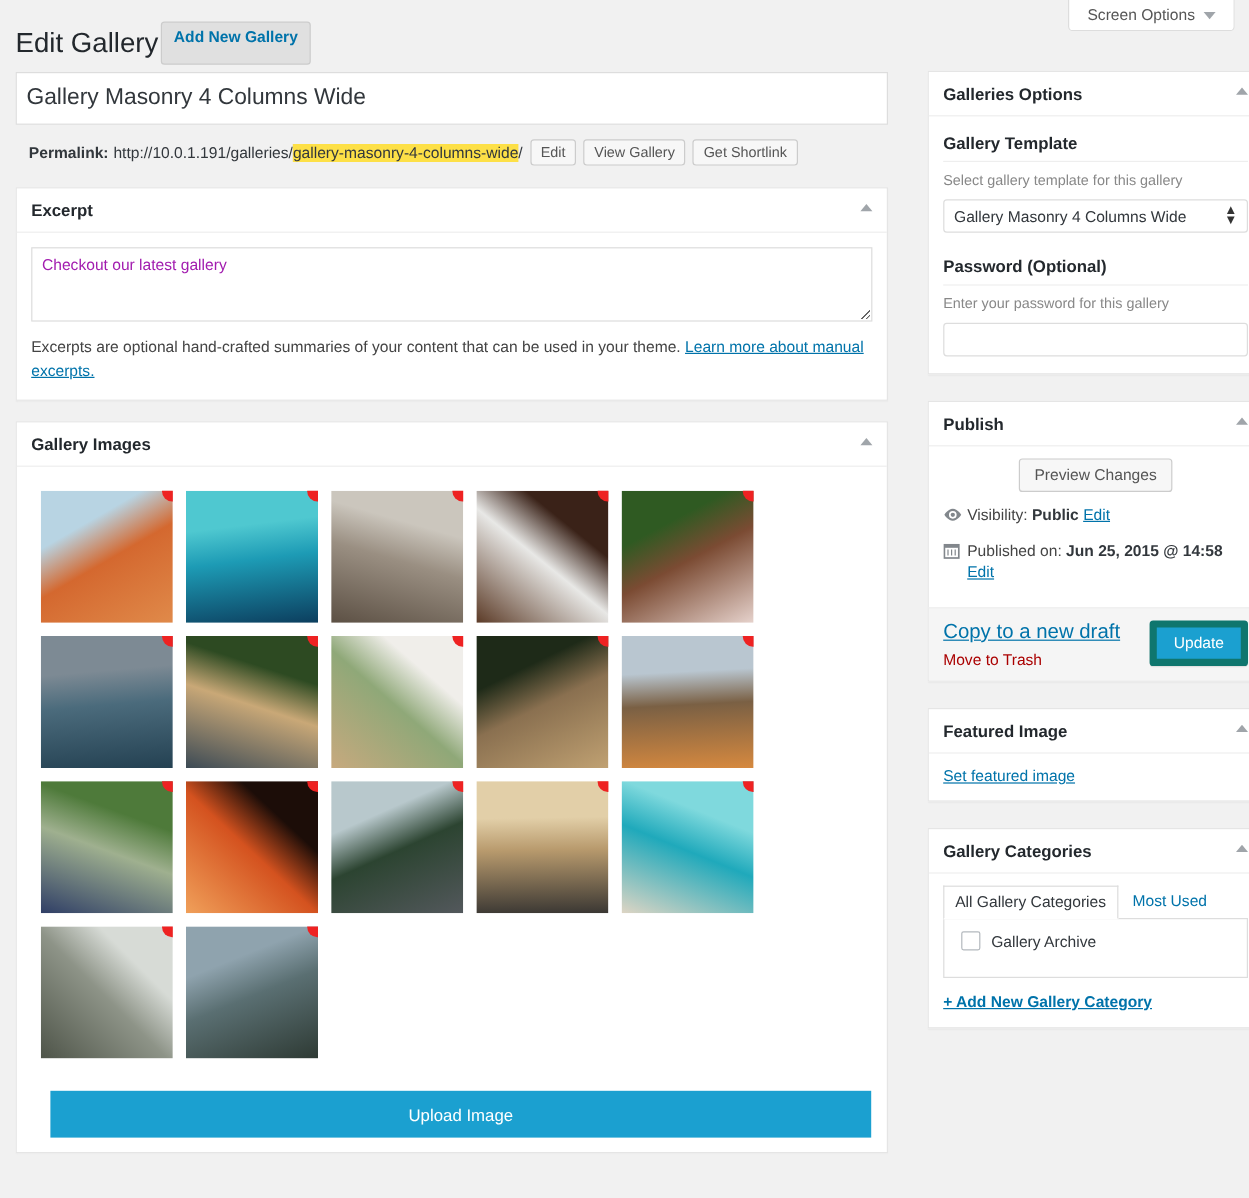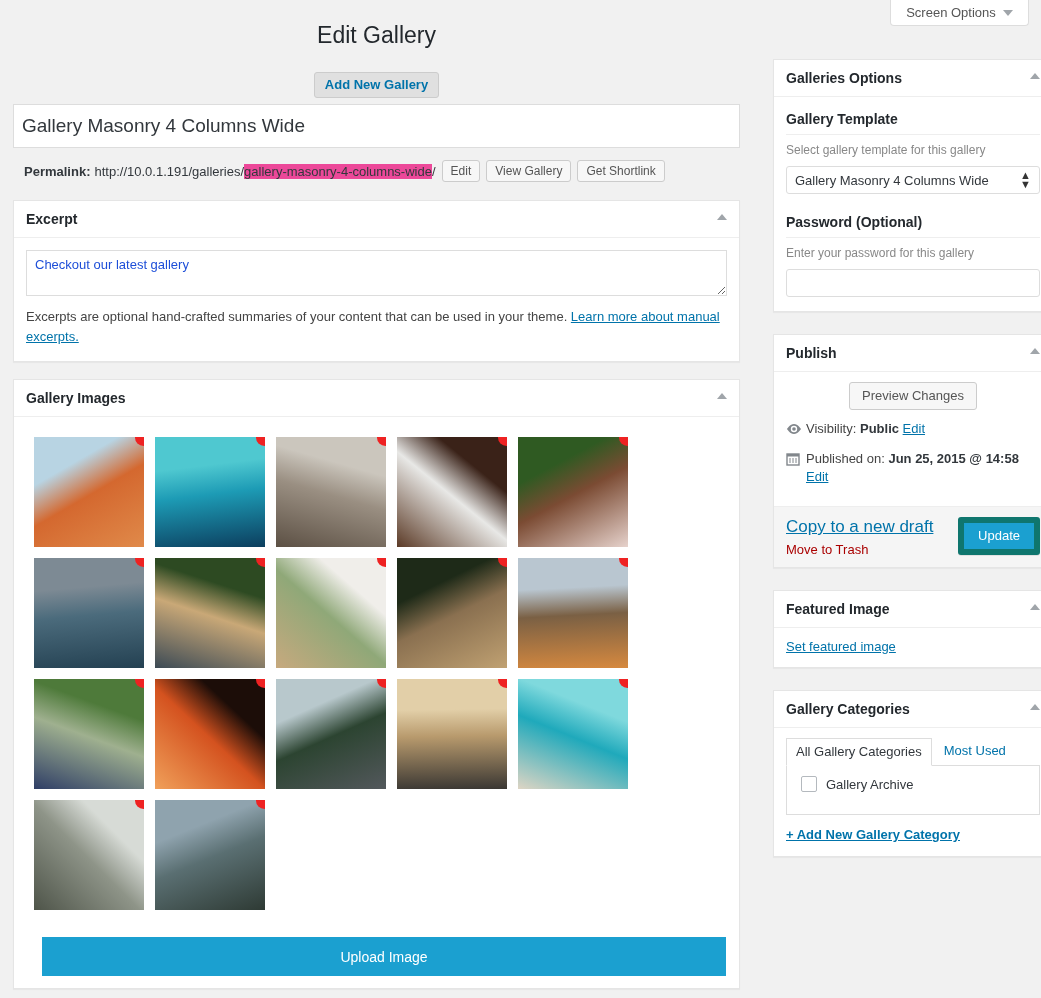--- a/index.html
+++ b/index.html
@@ -30,22 +30,22 @@
     width: 0; height: 0;
     border-left: 5px solid transparent;
     border-right: 5px solid transparent;
     border-top: 6px solid #a0a5aa;
   }
 
   
   .main { position: absolute; left: 13px; top: 0; width: 727px; }
 
   .title-row {
-    display: flex; align-items: center; gap: 12px;
-    padding-top: 12px; padding-bottom: 6px; flex-direction: column;
+    display: flex; gap: 2px;
+    padding-top: 12px; padding-bottom: 6px;
   }
   h1.page-title {
     margin: 0; font-size: 23px; font-weight: 400;
     color: #23282d; line-height: 29px;
     padding: 9px 0 4px 0;
   }
   .add-new {
     display: inline-block;
     background: #e0e0e0;
     border: 1px solid #ccc;
@@ -71,21 +71,21 @@
 
   .permalink-row {
     display: flex; align-items: center;
     margin: 11px 0 0 11px;
     font-size: 13px; color: #32373c;
     height: 24px;
   }
   .permalink-row .lbl { font-weight: bold; margin-right: 4px; }
   .permalink-row .url { color: #32373c; }
   .permalink-row .slug {
-    background: #ec4899;
+    background: #fde047;
     color: #32373c;
   }
   .btn-sm {
     display: inline-block;
     background: #f7f7f7;
     border: 1px solid #ccc;
     border-radius: 3px;
     color: #555;
     font-size: 12px;
     line-height: 20px;
@@ -117,25 +117,25 @@
     position: absolute; right: 12px; top: 13px;
     width: 0; height: 0;
     border-left: 5px solid transparent;
     border-right: 5px solid transparent;
     border-bottom: 6px solid #a0a5aa;
     cursor: pointer;
   }
   .postbox-body { padding: 12px; }
 
   textarea.excerpt {
-    width: 100%; height: 46px;
+    width: 100%; height: 62px;
     border: 1px solid #ddd;
     padding: 6px 8px;
     font-family: "Liberation Sans", sans-serif;
-    font-size: 13px; color: #1d4ed8;
+    font-size: 13px; color: #a21caf;
     resize: vertical; outline: none;
     display: block;
   }
   p.excerpt-help {
     margin: 11px 0 2px 0;
     font-size: 13px; line-height: 1.55; color: #444;
   }
   a.lnk { color: #0073aa; text-decoration: underline; cursor: pointer; }
 
   

